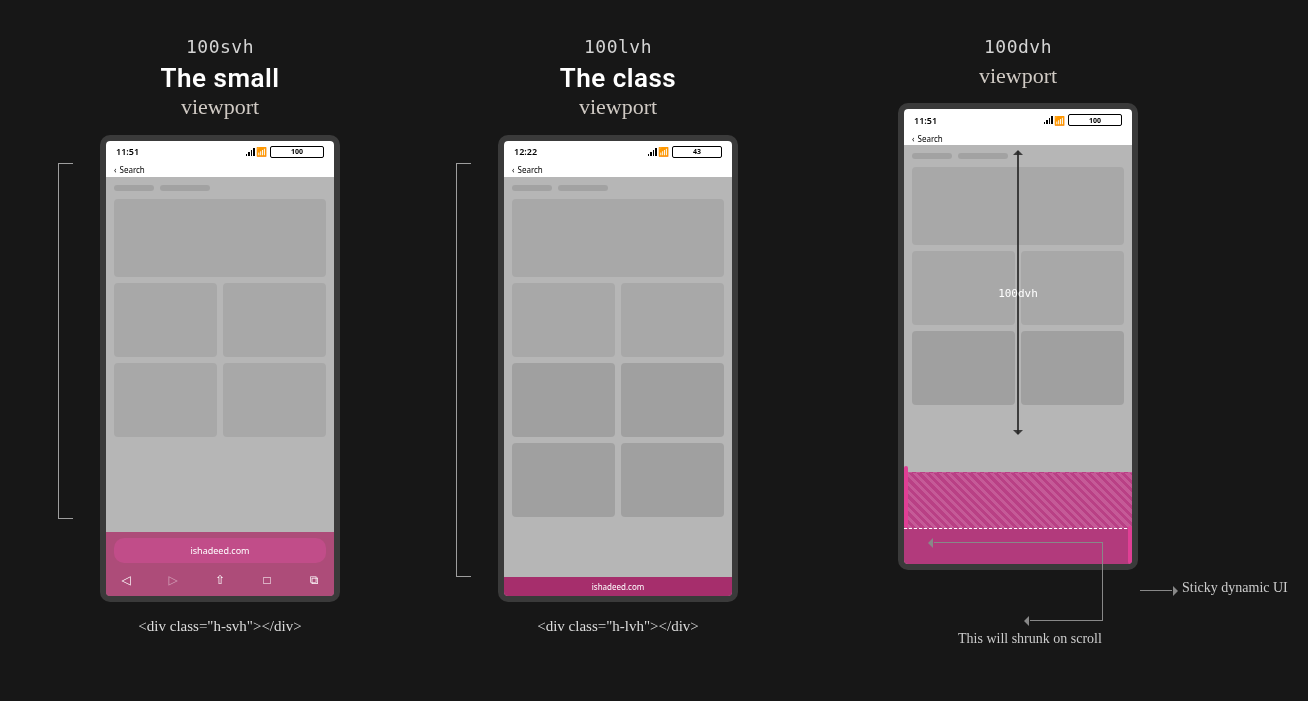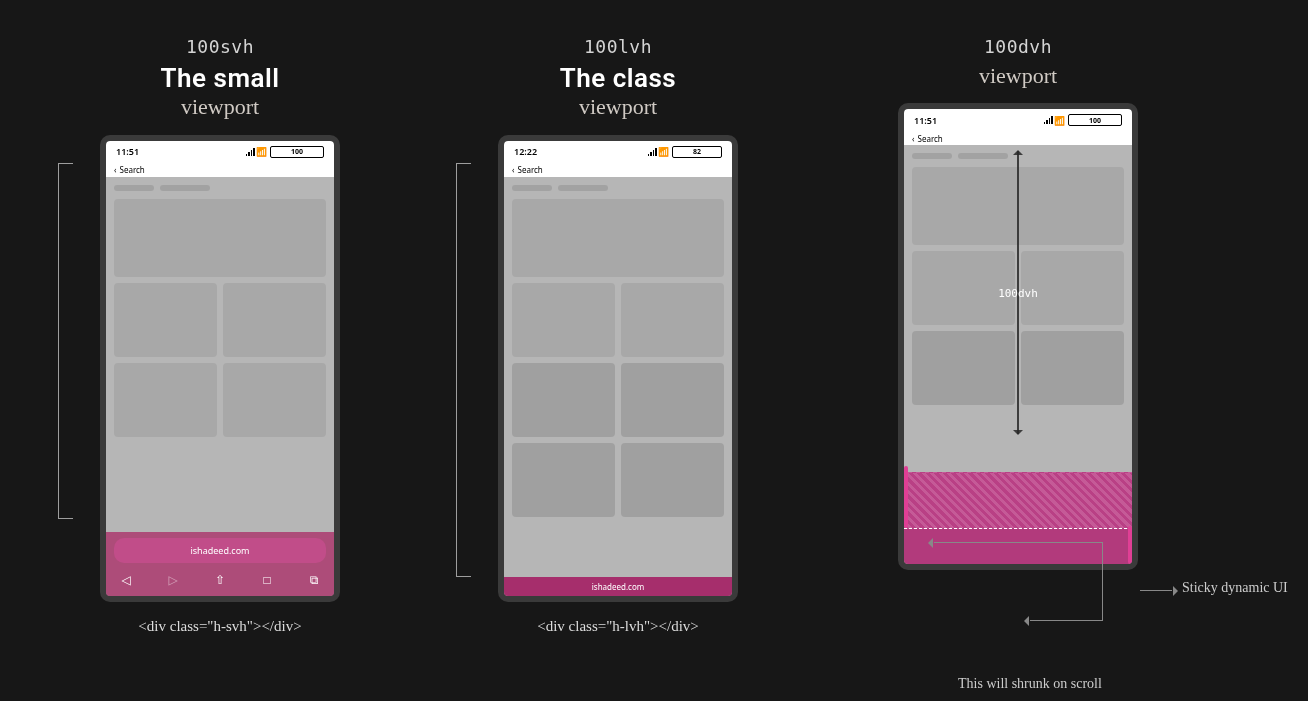--- a/index.html
+++ b/index.html
@@ -317,21 +317,21 @@
             </span>
           <span class="right-s">
             <span class="sig-bars">
                 <span></span>
                 <span></span>
                 <span></span>
                 <span></span>
               </span>
             <span class="wifi">📶</span>
             <span class="batt-box">
-                <span class="b">82</span>
+                <span class="b">43</span>
               </span>
           </span>
         </div>
         <div class="back-row">
           <span>‹</span>
           <span>Search</span>
         </div>
 
         <div class="content-area">
           <div class="skeleton-top">
@@ -417,15 +417,15 @@
       </div>
     </div>
   </div>
 
   <div class="lead-sticky arrow-tip-r" style="left:1140px; top:590px; width:32px;"></div>
   <div class="anno" style="left:1182px; top:580px;">Sticky dynamic UI</div>
 
   <div class="lead-shrunk-h" style="left:934px; top:542px; width:168px;"></div>
   <div class="lead-shrunk-v" style="left:1102px; top:542px; height:78px;"></div>
   <div class="lead-shrunk-h" style="left:1030px; top:620px; width:73px;"></div>
-  <div class="anno" style="left:958px; top:676px;">This will shrunk on scroll</div>
+  <div class="anno" style="left:958px; top:631px;">This will shrunk on scroll</div>
 
 </div>
 
 </body></html>

